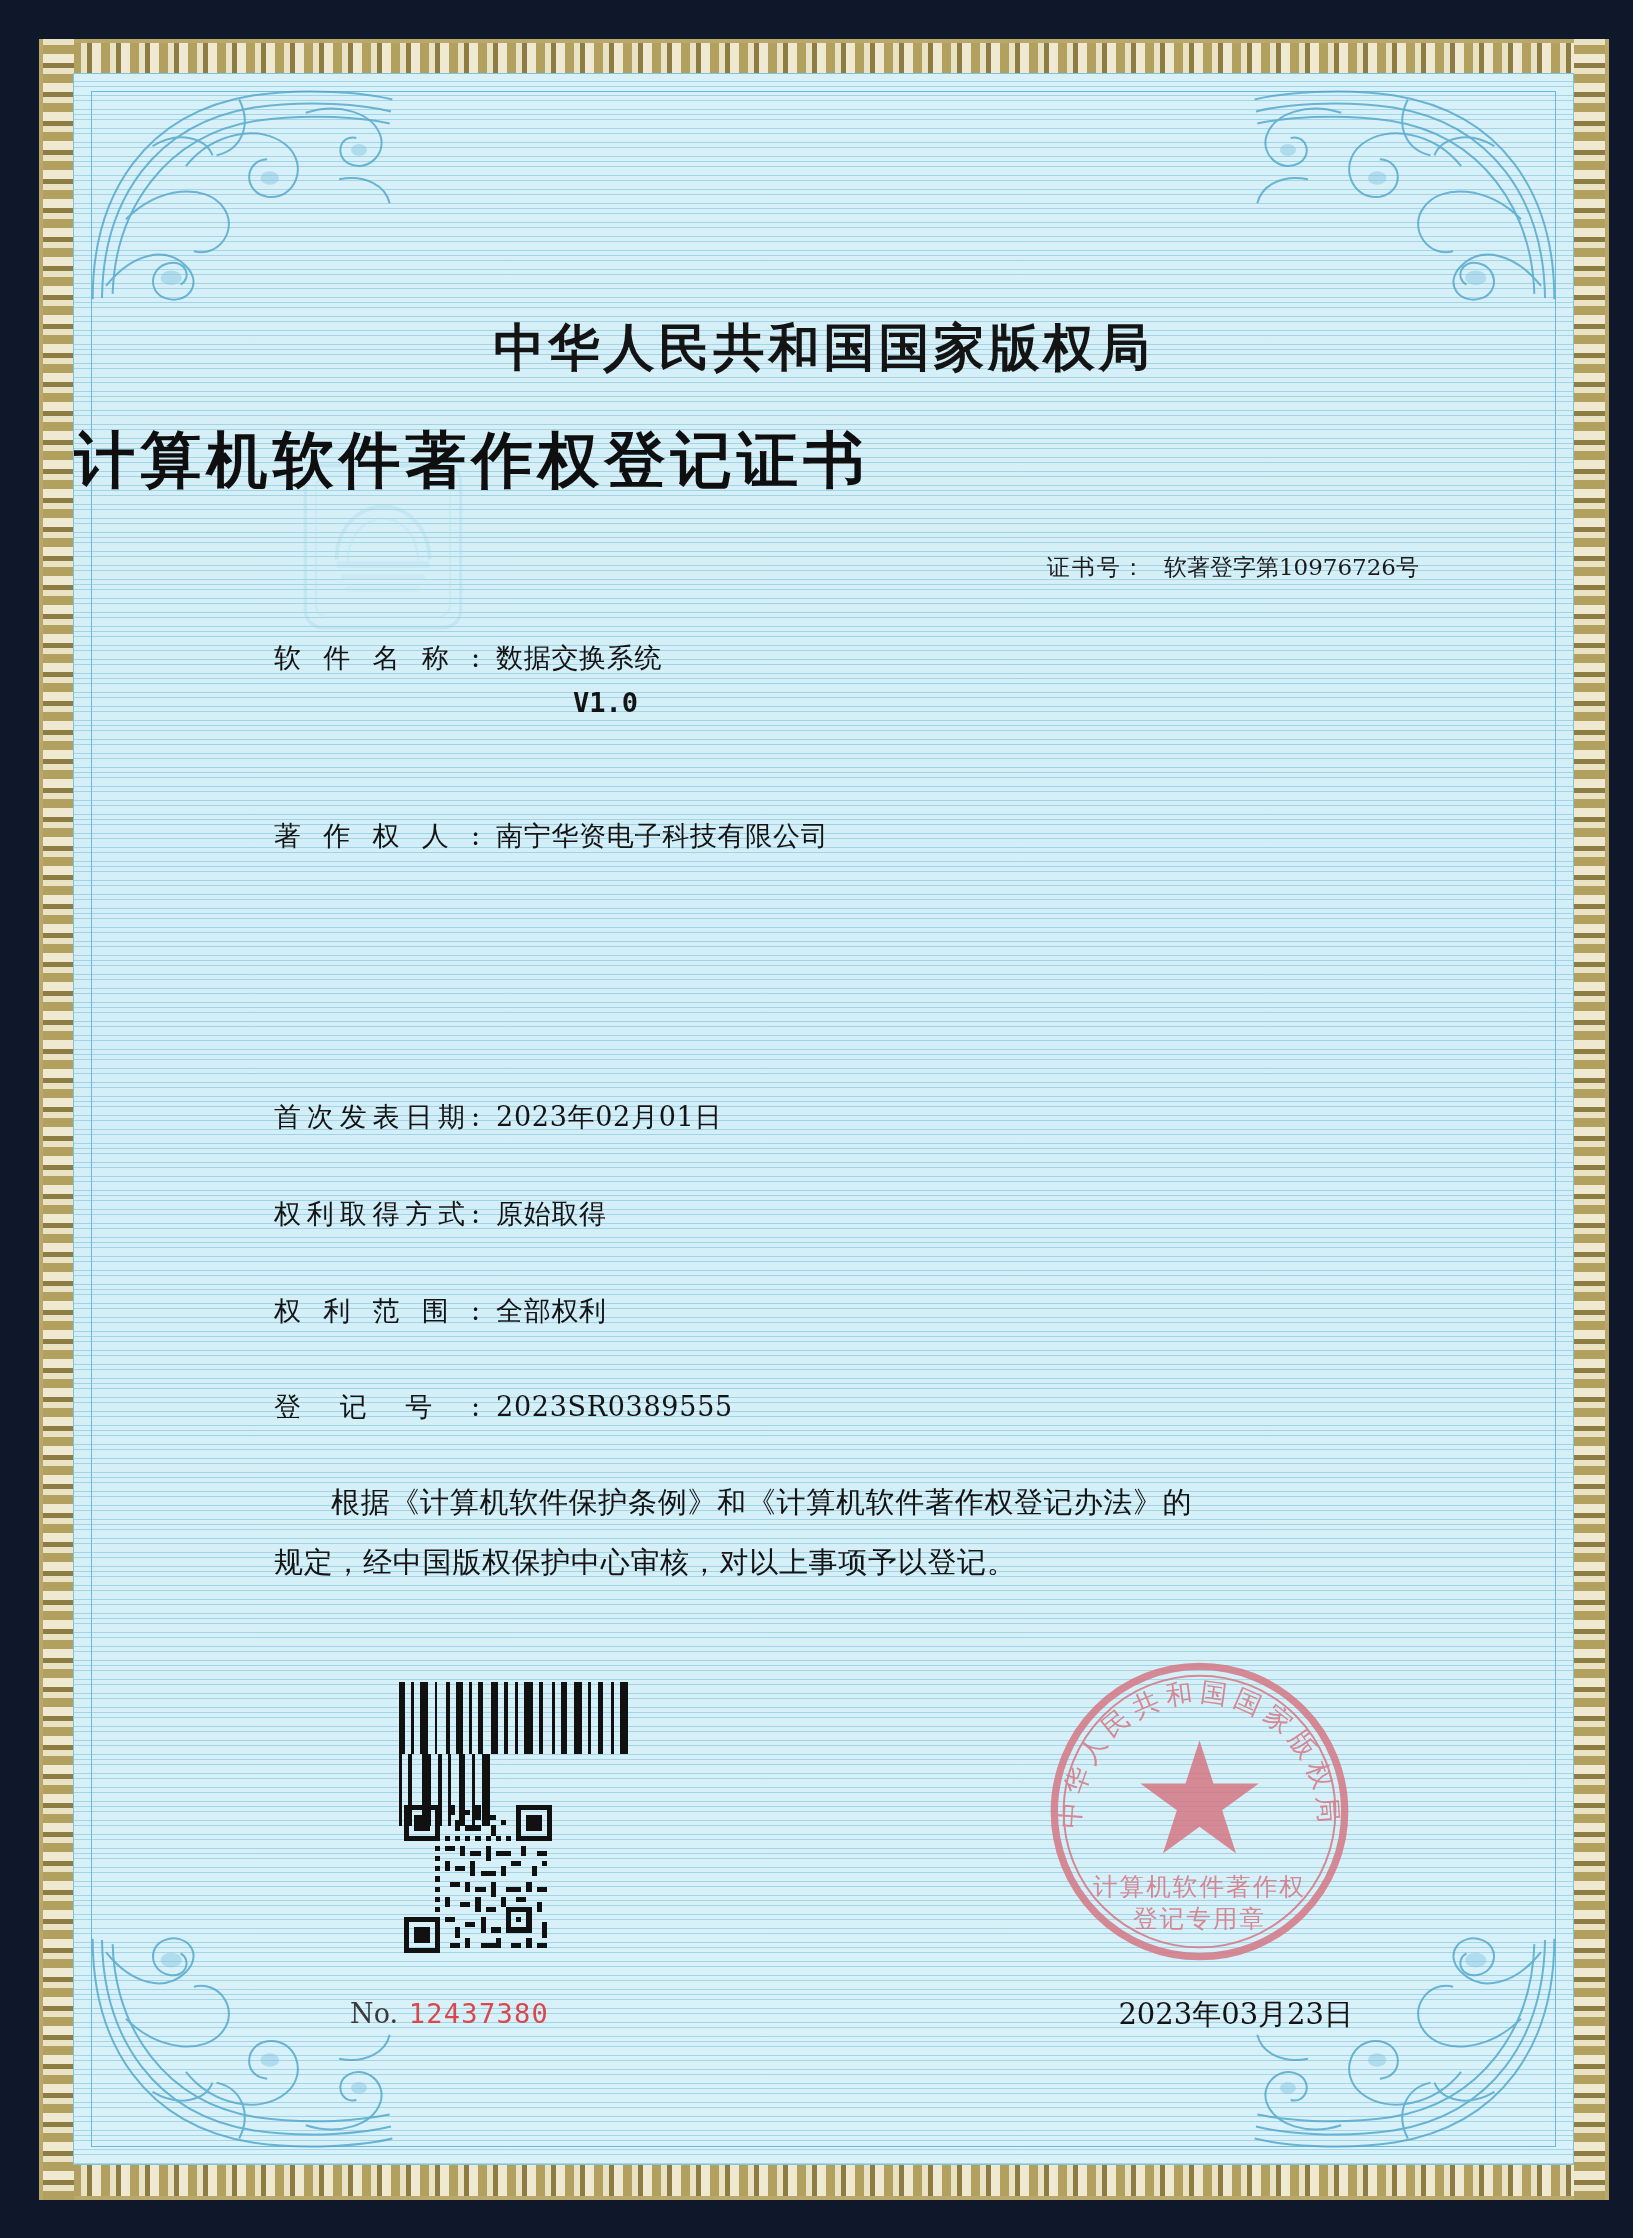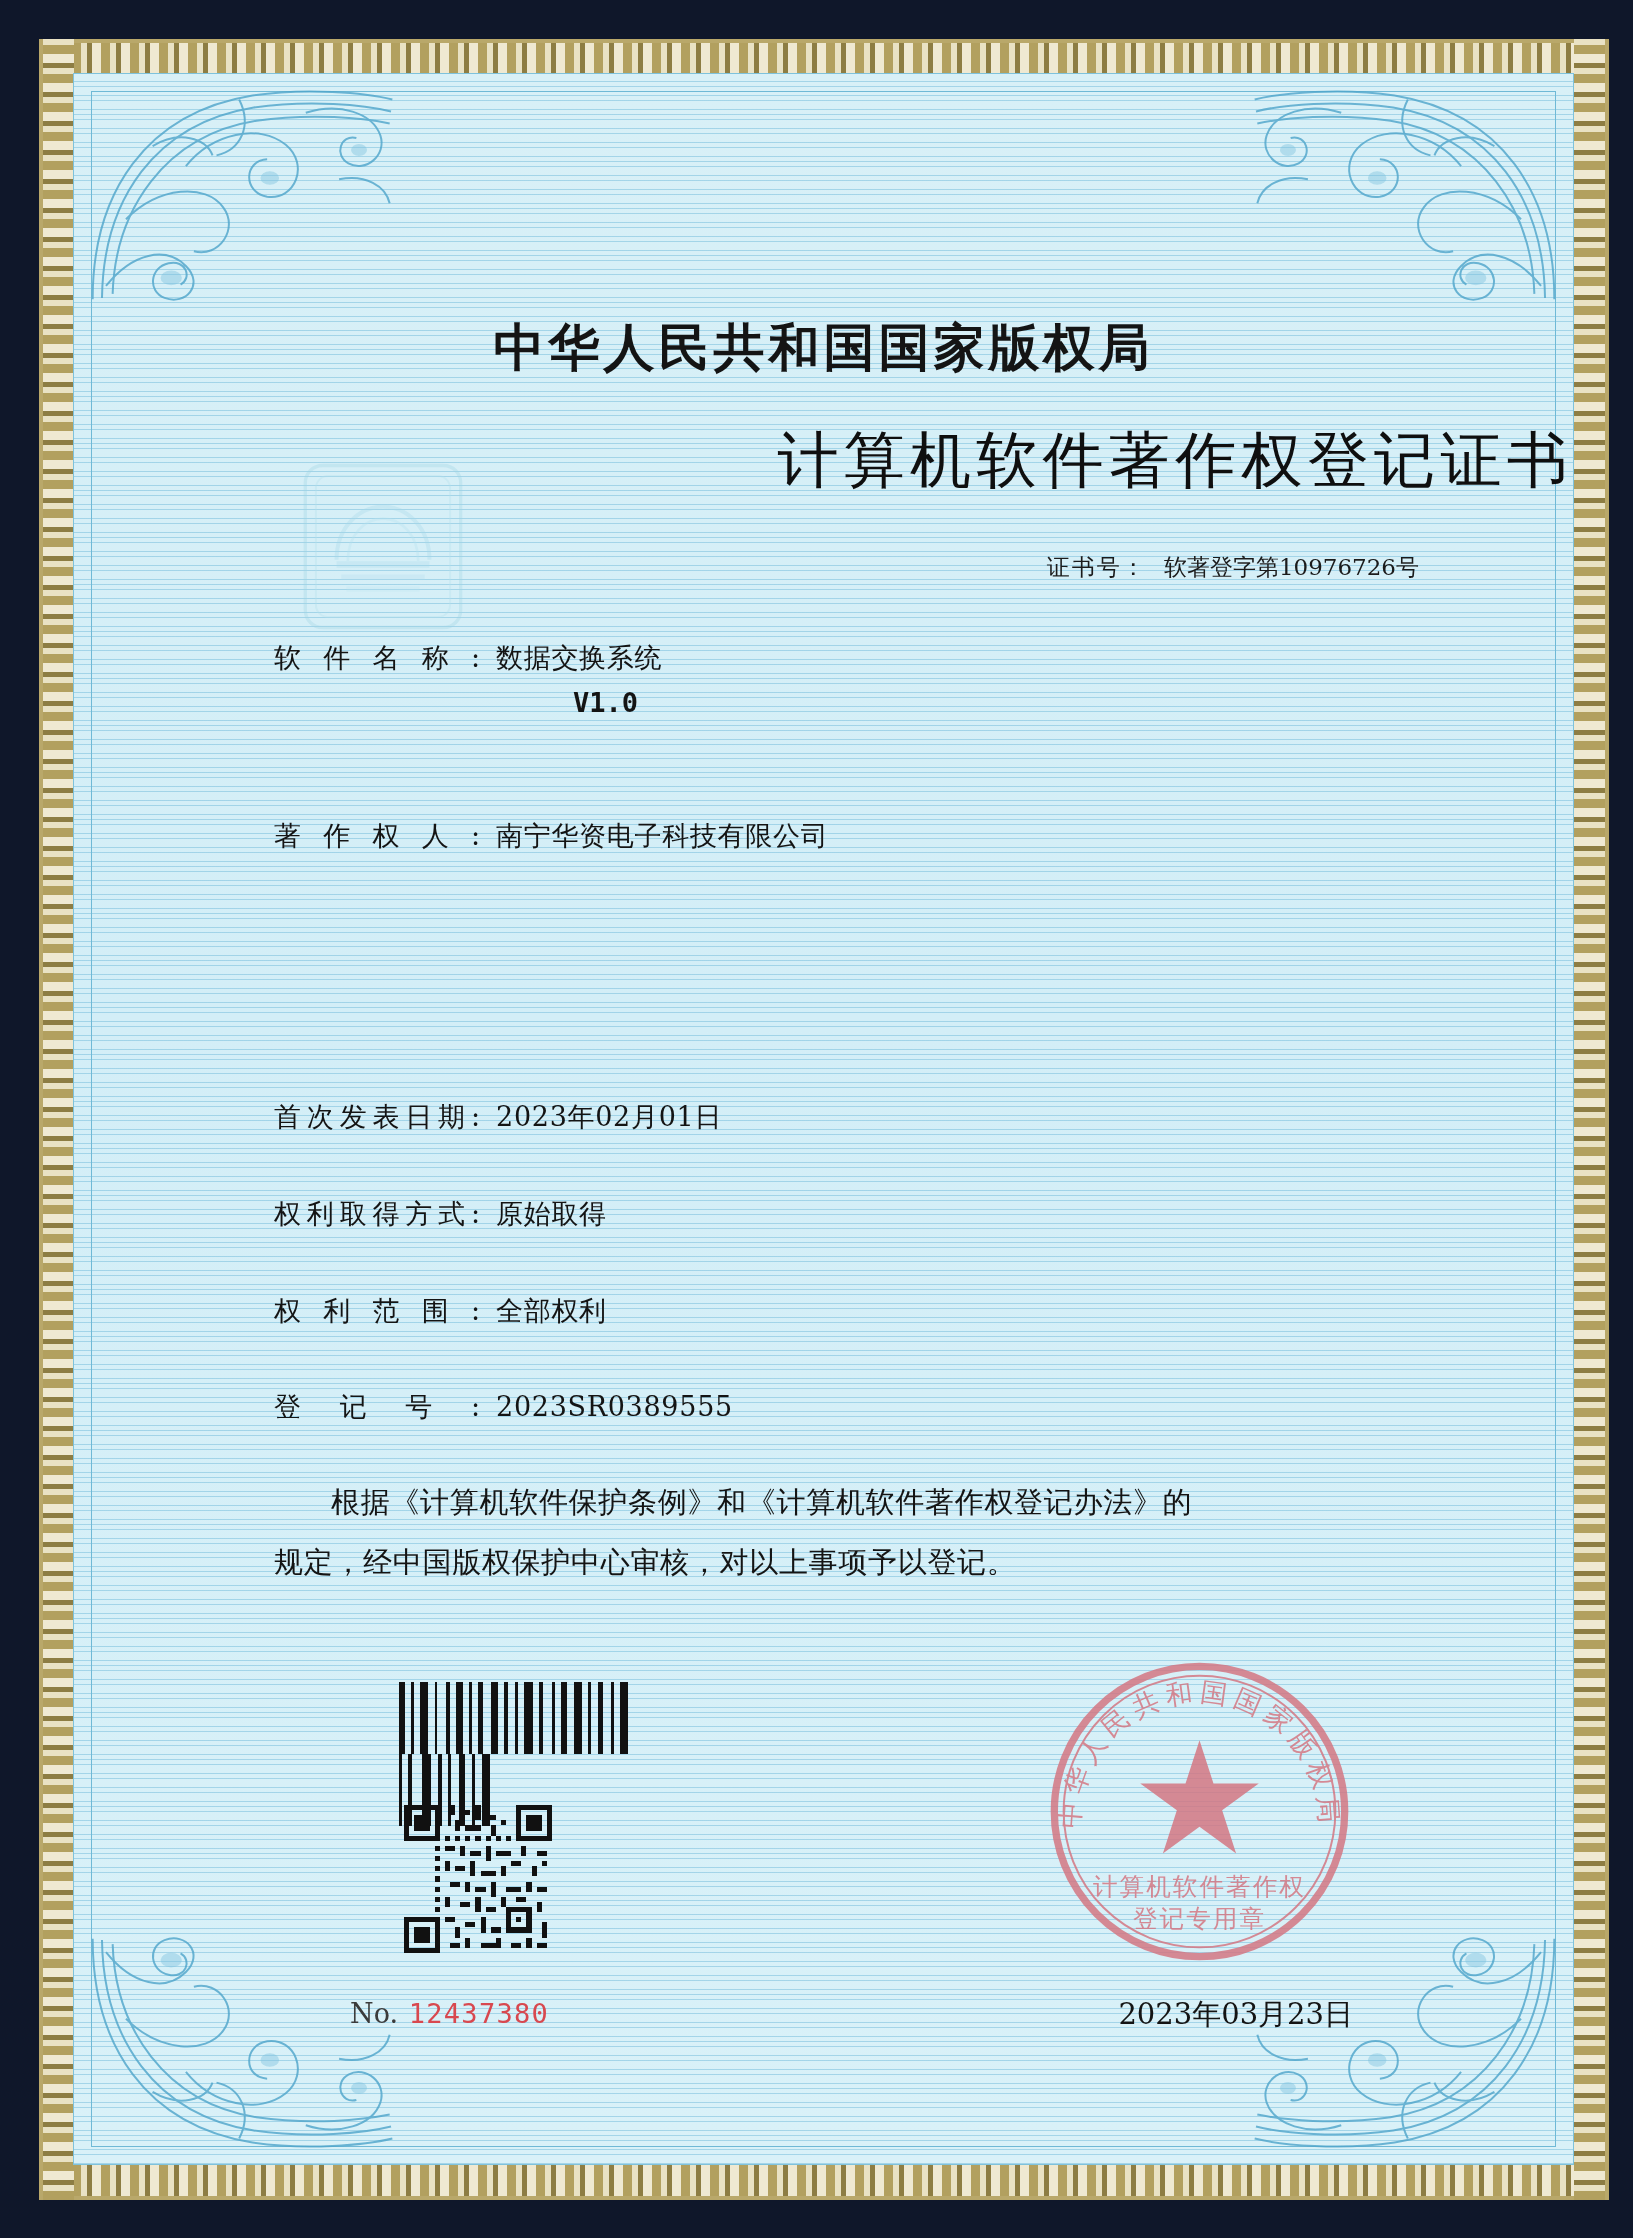--- a/index.html
+++ b/index.html
@@ -132,24 +132,24 @@
     letter-spacing: 4px;
     font-weight: 700;
     color: #141414;
     font-family: "DejaVu Serif", "Liberation Serif", serif;
   }
   .title-2 {
     position: absolute;
     top: 346px;
     left: 0;
     width: 100%;
-    text-align: right;
+    text-align: left;
     font-size: 61px;
     letter-spacing: 5.3px;
-    font-weight: 400;
+    font-weight: 700;
     color: #0f0f0f;
     font-family: "DejaVu Serif", "Liberation Serif", serif;
   }
 
   .cert-no {
     position: absolute;
     top: 478px;
     right: 154px;
     font-size: 23px;
     color: #1b1b1b;

